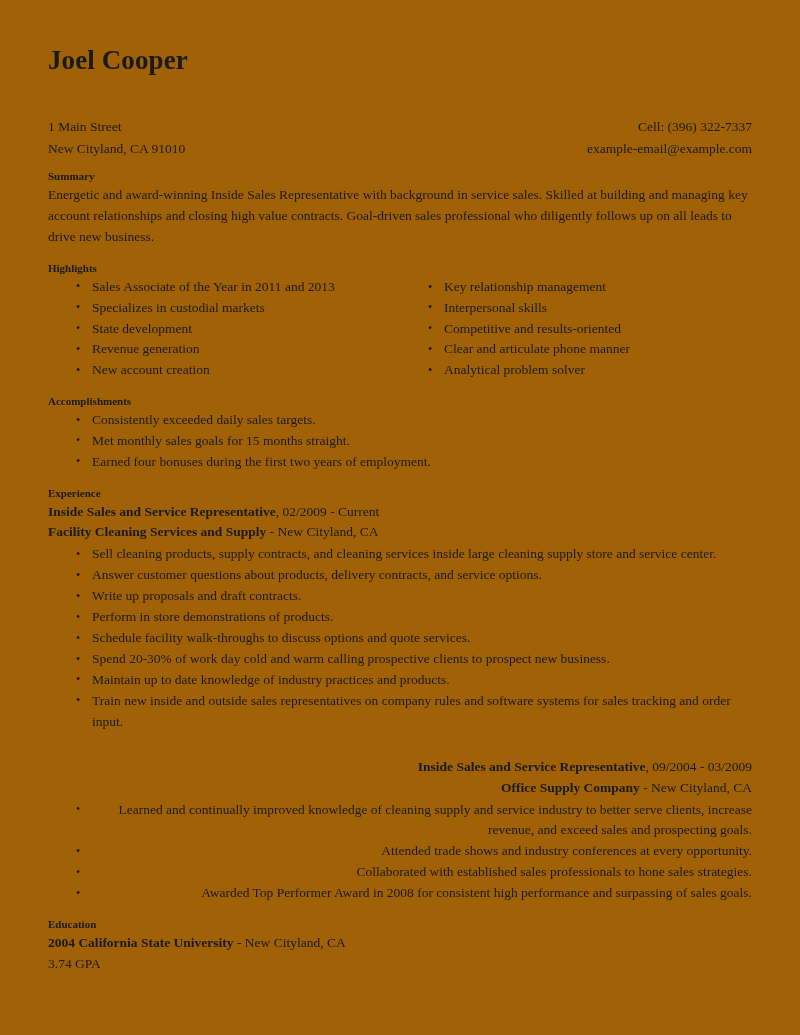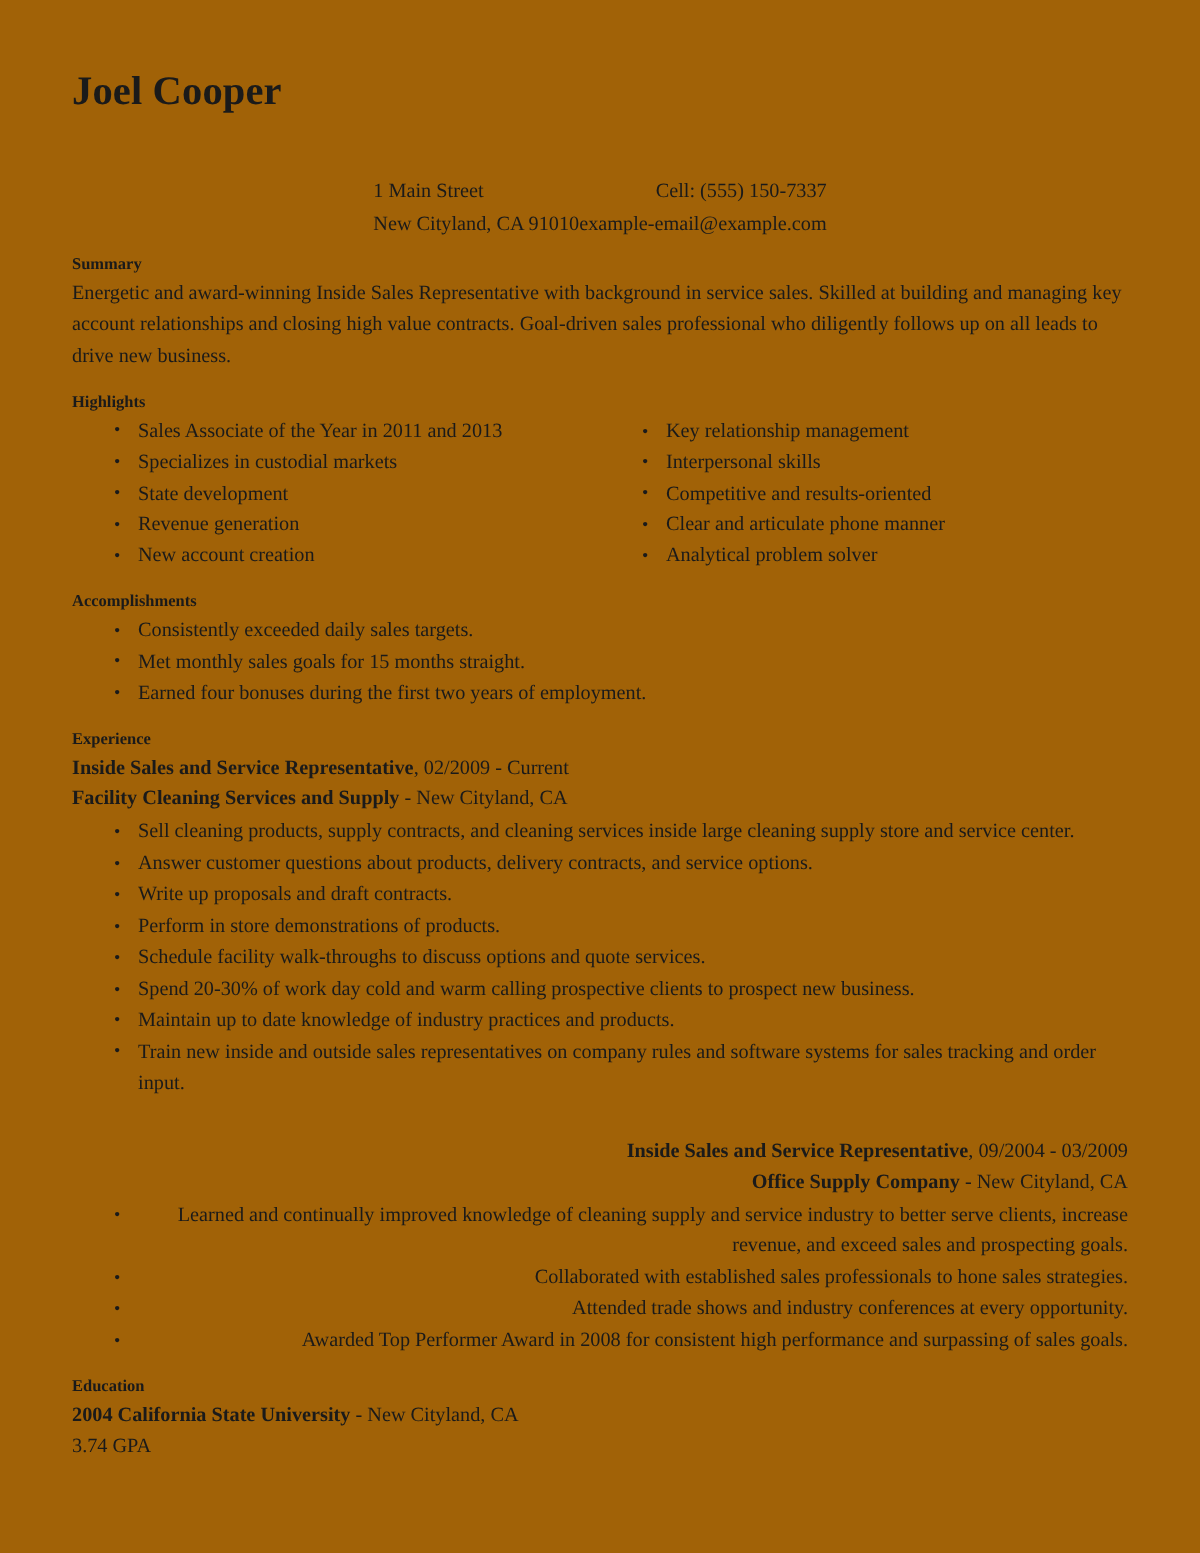--- a/index.html
+++ b/index.html
@@ -34,21 +34,21 @@
   }
   .name {
     font-size: 27px;
     font-weight: bold;
     letter-spacing: 0.1px;
     line-height: 1.1;
     margin: 0 0 14px 0;
   }
   .contact-block {
     display: flex;
-    justify-content: center;
+    justify-content: space-between;
     align-items: flex-start;
     margin-top: 40px;
   }
   .addr-lines, .contact-lines {
     font-size: 13.5px;
     line-height: 1.62;
   }
   .contact-lines {
     text-align: right;
   }
@@ -128,21 +128,21 @@
   <div class="page-inner">
 
     <div class="header">
       <h1 class="name">Joel Cooper</h1>
       <div class="contact-block">
         <div class="addr-lines">
           <div class="addr-line">1 Main Street</div>
           <div class="addr-line">New Cityland, CA 91010</div>
         </div>
         <div class="contact-lines">
-          <div class="contact-line">Cell: (555) 150-7337</div>
+          <div class="contact-line">Cell: (396) 322-7337</div>
           <div class="contact-line">example-email@example.com</div>
         </div>
       </div>
     </div>
 
     <div class="section tight">
       <h2 class="section-title">Summary</h2>
       <p class="para">Energetic and award-winning Inside Sales Representative with background in service sales. Skilled at building and managing key account relationships and closing high value contracts. Goal-driven sales professional who diligently follows up on all leads to drive new business.</p>
     </div>
 
@@ -187,22 +187,22 @@
           <li>Maintain up to date knowledge of industry practices and products.</li>
           <li>Train new inside and outside sales representatives on company rules and software systems for sales tracking and order input.</li>
         </ul>
       </div>
 
       <div class="job">
         <p class="job-line"><span class="strong">Inside Sales and Service Representative</span><span>, 09/2004 - 03/2009</span></p>
         <p class="job-line"><span class="strong">Office Supply Company</span><span> - New Cityland, CA</span></p>
         <ul class="bullets">
           <li>Learned and continually improved knowledge of cleaning supply and service industry to better serve clients, increase revenue, and exceed sales and prospecting goals.</li>
+          <li>Attended trade shows and industry conferences at every opportunity.</li>
           <li>Collaborated with established sales professionals to hone sales strategies.</li>
-          <li>Attended trade shows and industry conferences at every opportunity.</li>
           <li>Awarded Top Performer Award in 2008 for consistent high performance and surpassing of sales goals.</li>
         </ul>
       </div>
     </div>
 
     <div class="section">
       <h2 class="section-title">Education</h2>
       <p class="edu-line"><span class="strong">2004 California State University</span><span> - New Cityland, CA</span></p>
       <p class="edu-line">3.74 GPA</p>
     </div>

